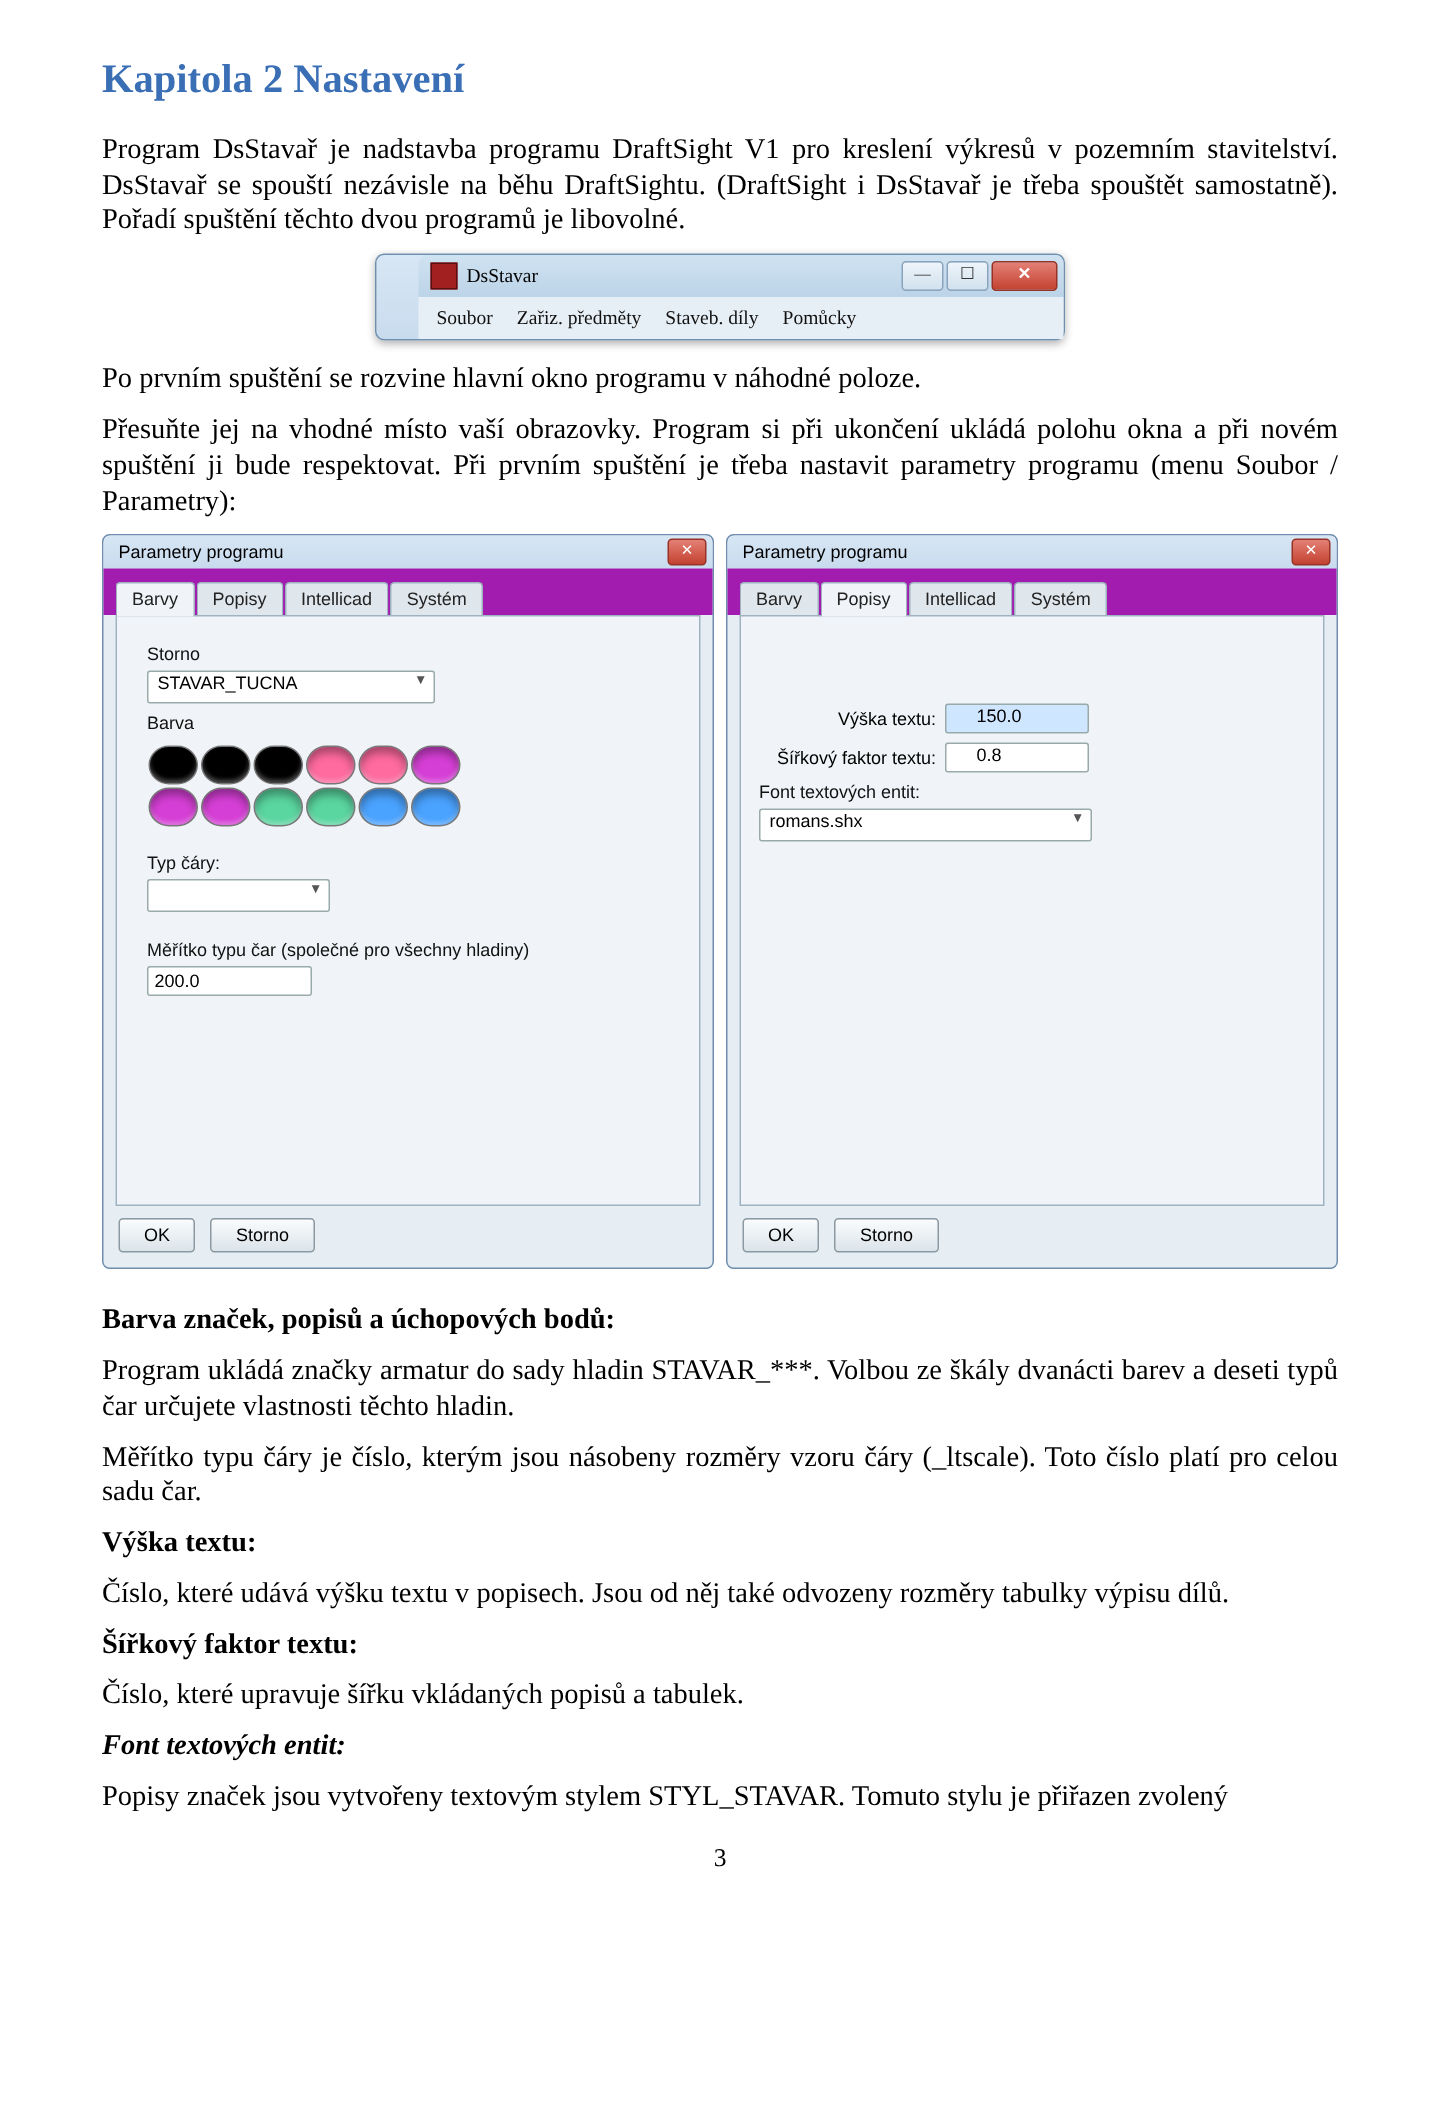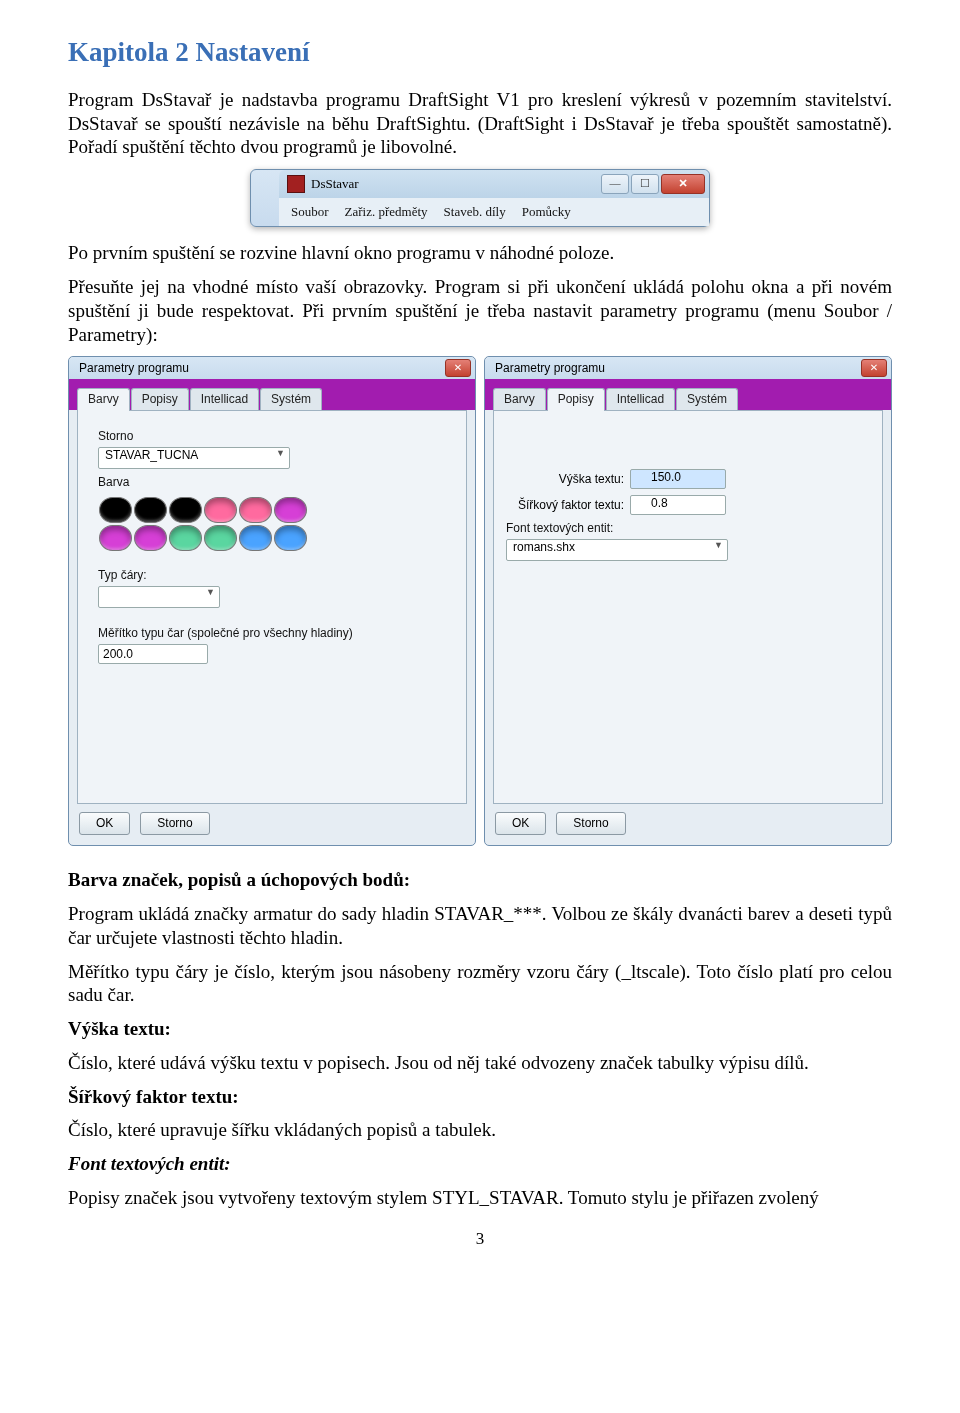--- a/index.html
+++ b/index.html
@@ -341,21 +341,21 @@
     </div>
 
   </div>
 
   <p class="bold">Barva značek, popisů a úchopových bodů:</p>
   <p>Program ukládá značky armatur do sady hladin STAVAR_***. Volbou ze škály dvanácti barev a deseti typů čar určujete vlastnosti těchto hladin.</p>
 
   <p>Měřítko typu čáry je číslo, kterým jsou násobeny rozměry vzoru čáry (_ltscale). Toto číslo platí pro celou sadu čar.</p>
 
   <p class="bold">Výška textu:</p>
-  <p>Číslo, které udává výšku textu v popisech. Jsou od něj také odvozeny značek tabulky výpisu dílů.</p>
+  <p>Číslo, které udává výšku textu v popisech. Jsou od něj také odvozeny rozměry tabulky výpisu dílů.</p>
 
   <p class="bold">Šířkový faktor textu:</p>
   <p>Číslo, které upravuje šířku vkládaných popisů a tabulek.</p>
 
   <p class="bold" style="font-style:italic">Font textových entit:</p>
   <p>Popisy značek jsou vytvořeny textovým stylem STYL_STAVAR. Tomuto stylu je přiřazen zvolený</p>
 
   <div class="pagenum">3</div>
 </div>
 

